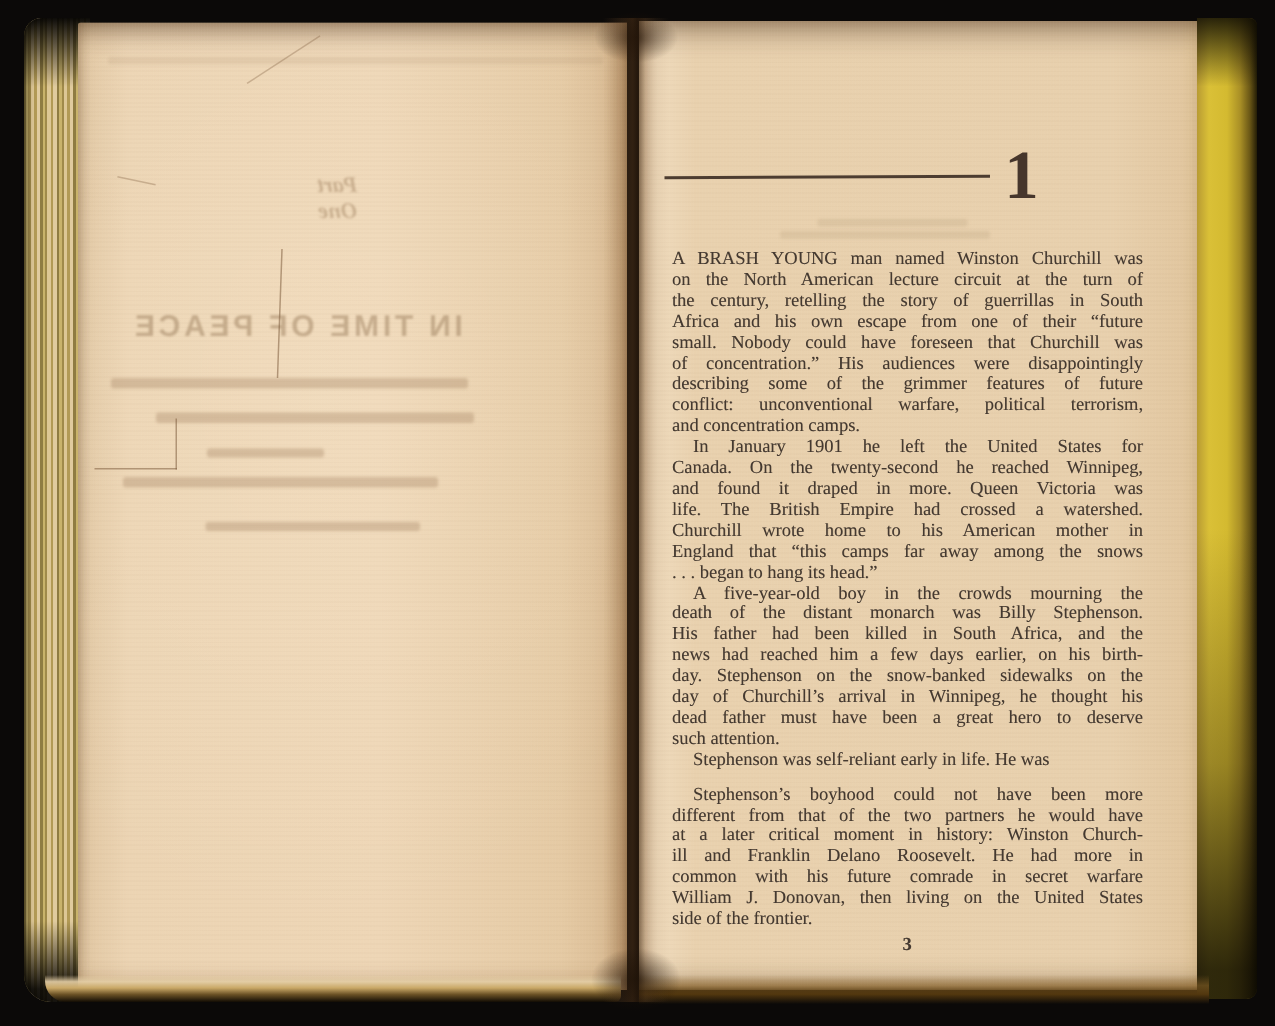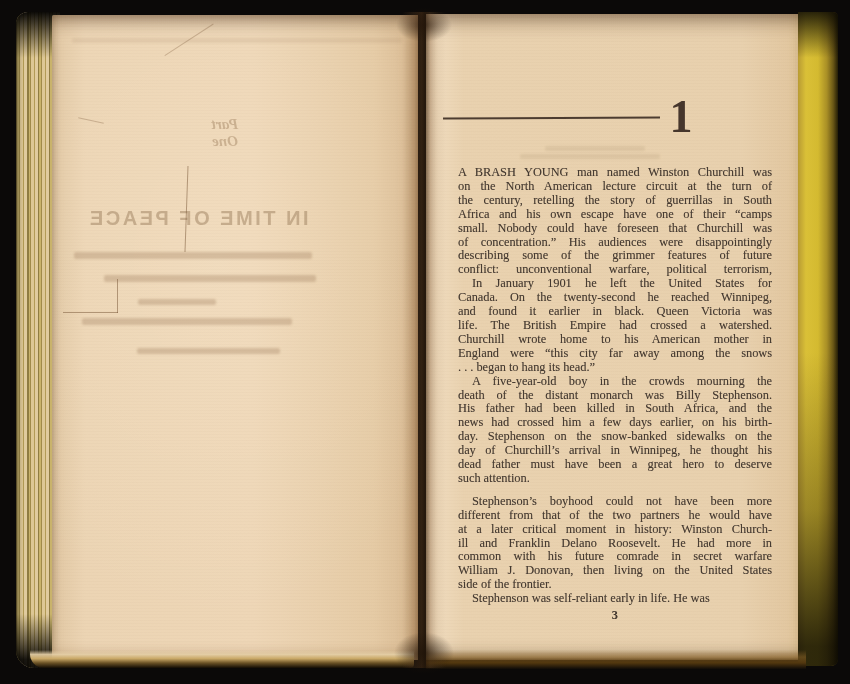--- a/index.html
+++ b/index.html
@@ -66,21 +66,21 @@
   .band{position:absolute;background:rgba(168,138,104,.38);filter:blur(1.1px);border-radius:2px;pointer-events:none;}
   .band-faint{background:rgba(160,135,98,.17);}
   .scratch{position:absolute;background:rgba(125,92,62,.55);pointer-events:none;}
 
   
   .chap-rule{position:absolute;left:17px;top:103px;width:217px;height:2.4px;background:#4c3c30;transform:rotate(-.25deg);}
   .chap-num{position:absolute;left:233px;top:80px;width:44px;text-align:center;
     font:700 46px/1 "Liberation Serif",serif;color:#46362c;}
   .bodytext{position:absolute;left:22px;top:152px;width:314px;
     font:12.3px/13.9px "Liberation Serif",serif;color:#443930;
-    text-shadow:.2px .2px .3px rgba(69,58,48,.35);margin-left:10px;}
+    text-shadow:.2px .2px .3px rgba(69,58,48,.35);}
   .tline{text-align:justify;text-align-last:justify;white-space:nowrap;}
   .tline.last{text-align-last:left;}
   .tline.ind{padding-left:14px;}
   .para.gap{margin-top:9px;}
   .pageno{margin-top:3px;text-align:center;font-weight:700;letter-spacing:.5px;}
 </style>
 </head>
 <body>
 
 <div id="stage">
@@ -118,56 +118,57 @@
 
     <div class="chap-rule"></div>
     <div class="chap-num">1</div>
 
     <div class="bodytext">
 
     <div class="para">
           <div class="tline">A BRASH YOUNG man named Winston Churchill was</div>
           <div class="tline">on the North American lecture circuit at the turn of</div>
           <div class="tline">the century, retelling the story of guerrillas in South</div>
-          <div class="tline">Africa and his own escape have one of their “camps</div>
+          <div class="tline">Africa and his own escape from one of their “future</div>
           <div class="tline">small. Nobody could have foreseen that Churchill was</div>
           <div class="tline">of concentration.” His audiences were disappointingly</div>
           <div class="tline">describing some of the grimmer features of future</div>
           <div class="tline">conflict: unconventional warfare, political terrorism,</div>
+          <div class="tline last">and concentration camps.</div>
         </div>
         <div class="para">
           <div class="tline ind">In January 1901 he left the United States for</div>
           <div class="tline">Canada. On the twenty-second he reached Winnipeg,</div>
-          <div class="tline">and found it earlier in black. Queen Victoria was</div>
+          <div class="tline">and found it draped in more. Queen Victoria was</div>
           <div class="tline">life. The British Empire had crossed a watershed.</div>
           <div class="tline">Churchill wrote home to his American mother in</div>
-          <div class="tline">England were “this city far away among the snows</div>
+          <div class="tline">England that “this camps far away among the snows</div>
           <div class="tline last">. . . began to hang its head.”</div>
         </div>
         <div class="para">
           <div class="tline ind">A five-year-old boy in the crowds mourning the</div>
           <div class="tline">death of the distant monarch was Billy Stephenson.</div>
           <div class="tline">His father had been killed in South Africa, and the</div>
-          <div class="tline">news had crossed him a few days earlier, on his birth-</div>
+          <div class="tline">news had reached him a few days earlier, on his birth-</div>
           <div class="tline">day. Stephenson on the snow-banked sidewalks on the</div>
           <div class="tline">day of Churchill’s arrival in Winnipeg, he thought his</div>
           <div class="tline">dead father must have been a great hero to deserve</div>
           <div class="tline last">such attention.</div>
+        </div>
+        <div class="para">
+          <div class="tline last ind">Stephenson was self-reliant early in life. He was</div>
         </div>
         <div class="para gap">
           <div class="tline ind">Stephenson’s boyhood could not have been more</div>
           <div class="tline">different from that of the two partners he would have</div>
           <div class="tline">at a later critical moment in history: Winston Church-</div>
           <div class="tline">ill and Franklin Delano Roosevelt. He had more in</div>
           <div class="tline">common with his future comrade in secret warfare</div>
           <div class="tline">William J. Donovan, then living on the United States</div>
           <div class="tline last">side of the frontier.</div>
-        </div>
-        <div class="para">
-          <div class="tline last ind">Stephenson was self-reliant early in life. He was</div>
         </div>
         <div class="pageno">3</div>
       </div>
   </div>
 
   <div class="gutter"></div>
   <div class="gutter-top"></div>
   <div class="gutter-bottom"></div>
 
   <div class="fore-edge"></div>

